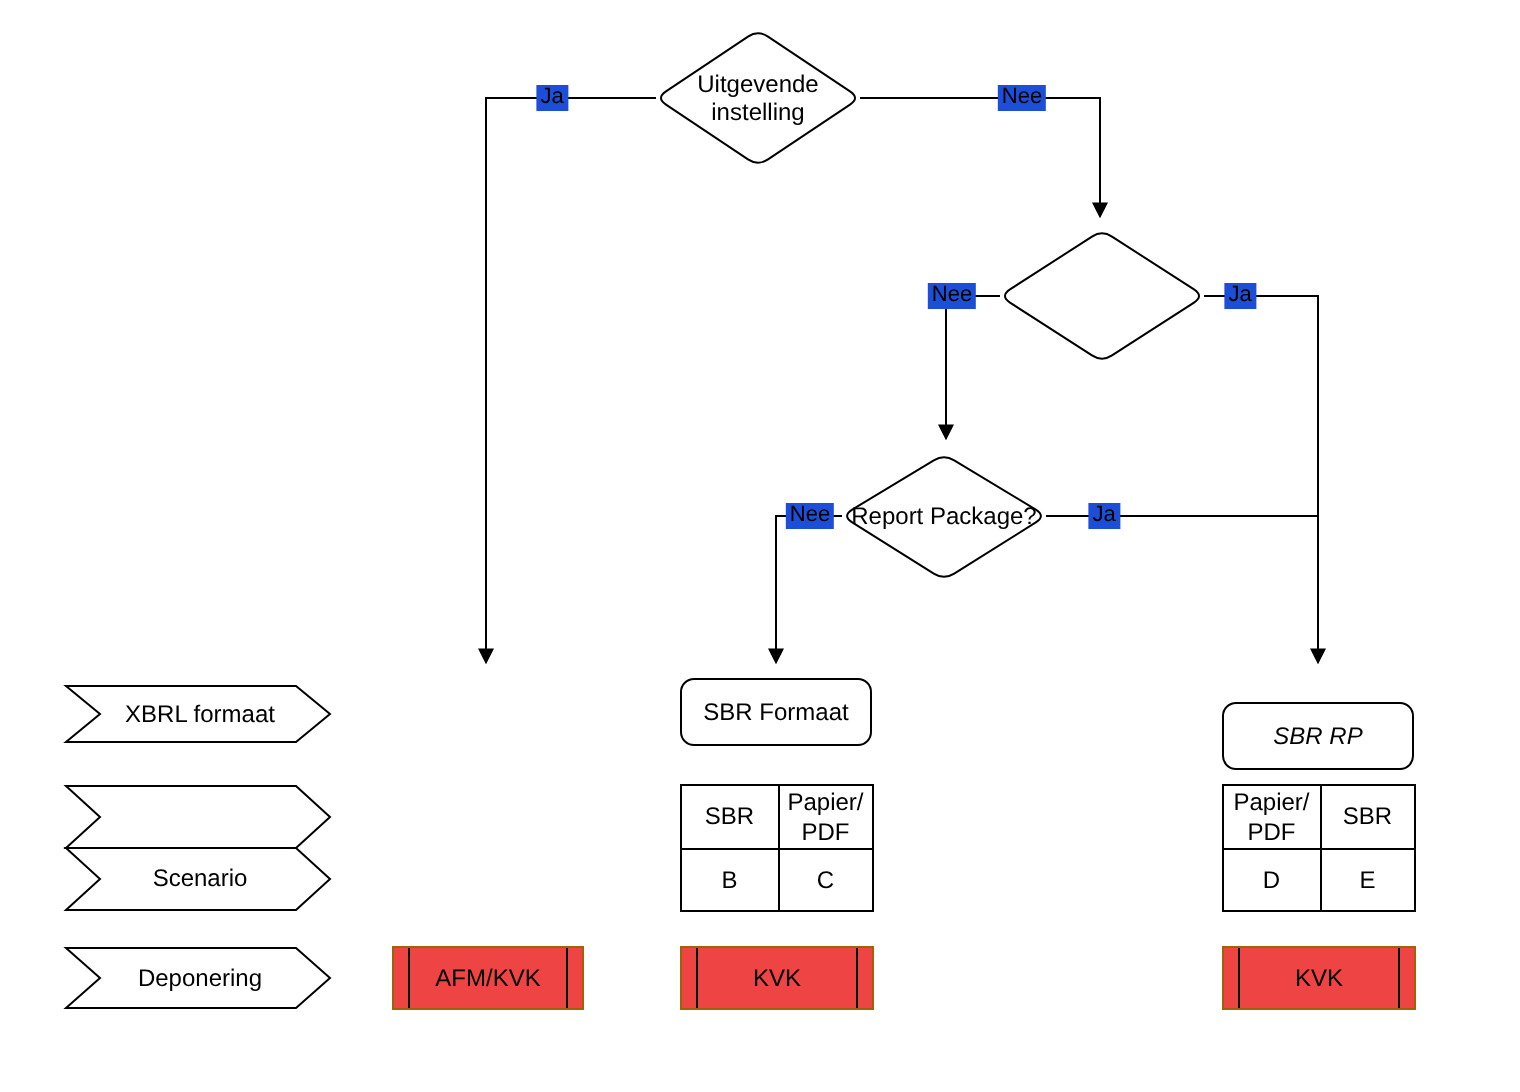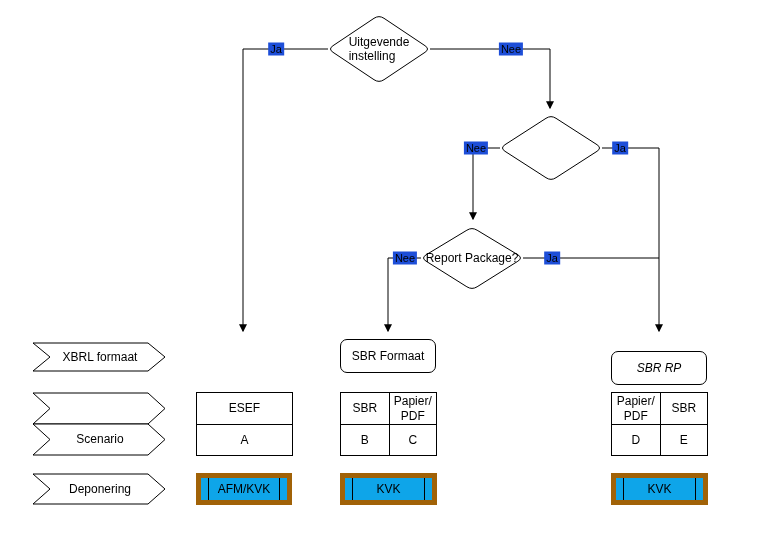--- a/index.html
+++ b/index.html
@@ -29,20 +29,21 @@
   .connector {
     fill: none;
     stroke: #000000;
     stroke-width: 1;
   }
   .txt {
     position: absolute;
     display: flex;
     align-items: center;
     justify-content: center;
+    text-align: center;
     white-space: pre-line;
     font-size: 12px;
     line-height: 1.2;
     color: #000000;
   }
   .txt-small { font-size: 12px; }
   .edge-label {
     position: absolute;
     transform: translate(-50%, -50%);
     background: #1d4ed8;
@@ -83,22 +84,22 @@
     white-space: pre-line;
     font-size: 12px;
     line-height: 1.2;
     box-sizing: border-box;
   }
   .cell.bt { border-top: 1px solid #000000; }
   .cell.bl { border-left: 1px solid #000000; }
   .process-box {
     position: absolute;
     box-sizing: border-box;
-    border: 5px solid #a16207;
-    background: #0ea5e9;
+    border: 1px solid #a16207;
+    background: #ef4444;
     display: flex;
     align-items: center;
     justify-content: center;
     text-align: center;
     font-size: 12px;
   }
   .process-bar {
     position: absolute;
     top: 0; bottom: 0;
     width: 0;
@@ -144,24 +145,20 @@
   <span class="edge-label" style="left:511px; top:49px;">Nee</span>
   <span class="edge-label" style="left:476px; top:148px;">Nee</span>
   <span class="edge-label" style="left:620px; top:148px;">Ja</span>
   <span class="edge-label" style="left:405px; top:258px;">Nee</span>
   <span class="edge-label" style="left:552px; top:258px;">Ja</span>
 
   <div class="txt txt-small" style="left:42px; top:343px; width:116px; height:28px;">XBRL formaat</div>
   <div class="txt txt-small" style="left:42px; top:424px; width:116px; height:31px;">Scenario</div>
   <div class="txt txt-small" style="left:42px; top:474px; width:116px; height:30px;">Deponering</div>
 
-  <div class="grid-table grid-1col" style="left:196px; top:392px; width:97px; height:64px;">
-    <div class="cell">ESEF</div>
-    <div class="cell bt">A</div>
-  </div>
   <div class="process-box" style="left:196px; top:473px; width:96px; height:32px;">
     <div class="process-bar left"></div>
     <div class="process-bar right"></div>
     <span>AFM/KVK</span>
   </div>
 
   <div class="rounded-box" style="left:340px; top:339px; width:96px; height:34px;">SBR Formaat</div>
   <div class="grid-table grid-2col" style="left:340px; top:392px; width:97px; height:64px;">
     <div class="cell">SBR</div>
     <div class="cell bl">Papier/

